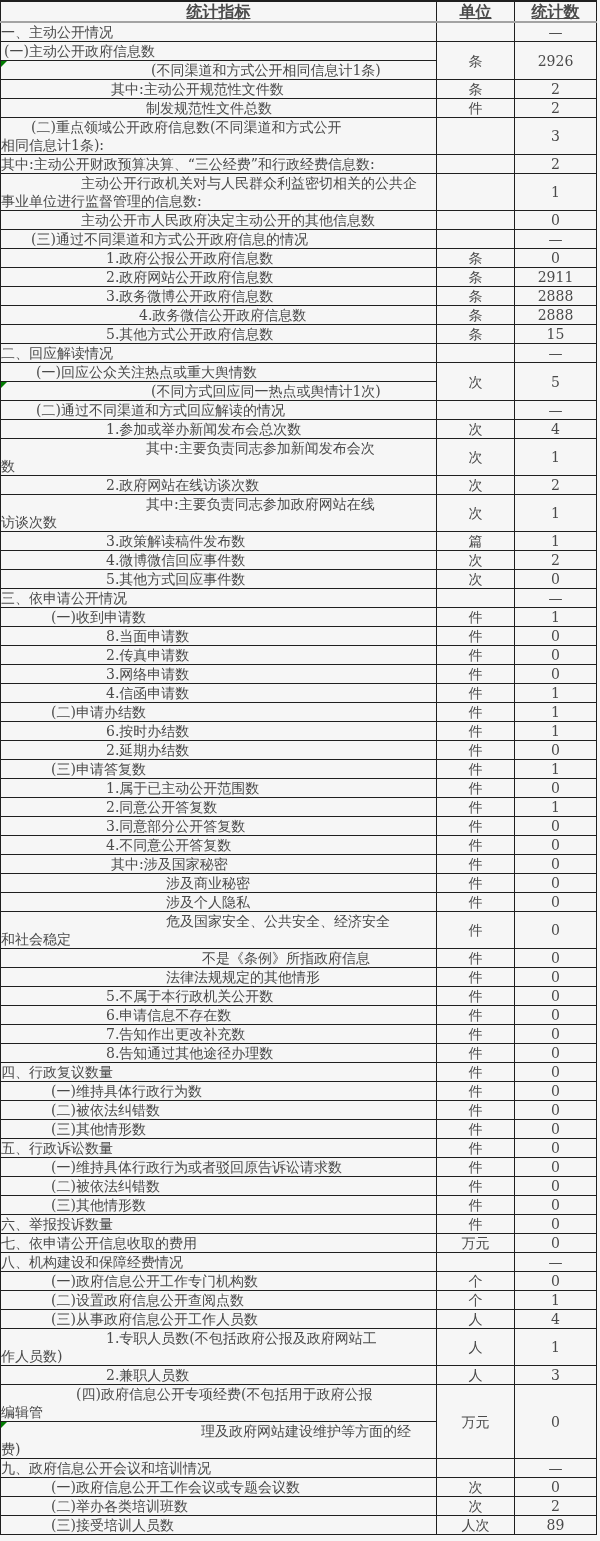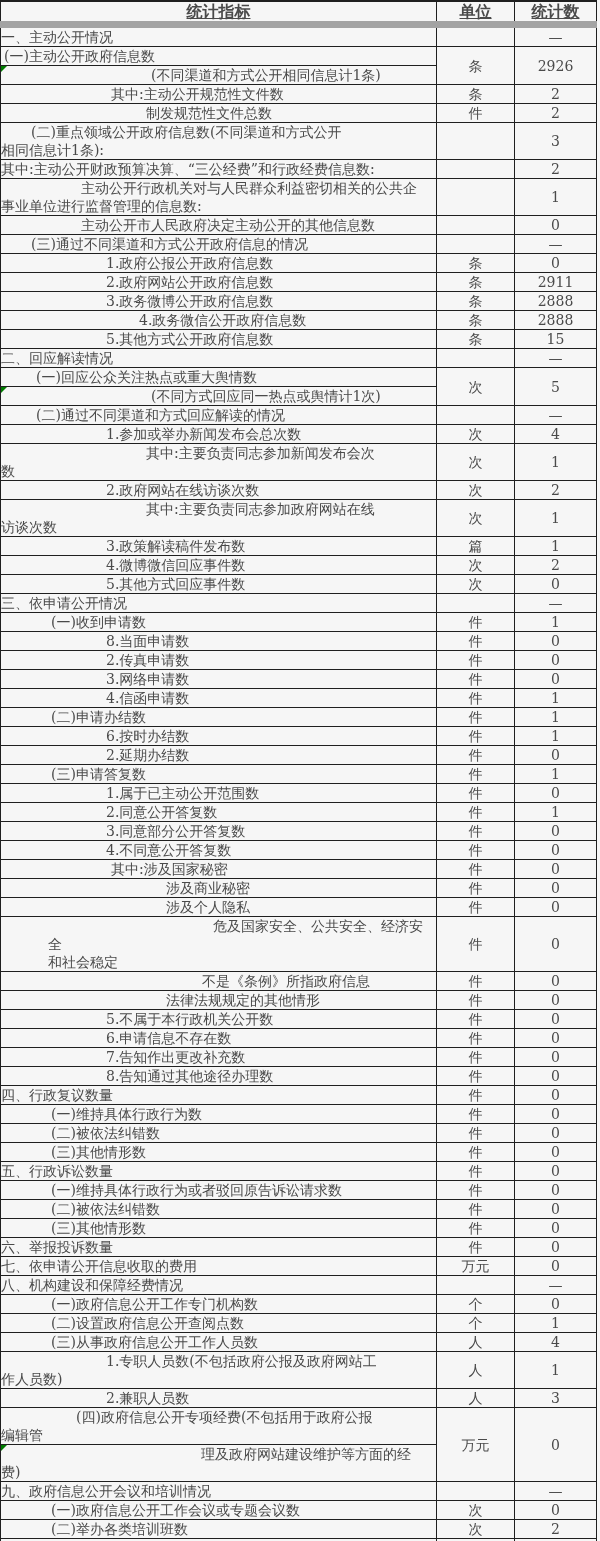--- a/index.html
+++ b/index.html
@@ -21,21 +21,21 @@
     color: #4a4a4a;
     border-top: 2px solid #1f1f1f;
   }
   table.stats th, table.stats td {
     border: 1px solid #1f1f1f;
     padding: 0;
     overflow: hidden;
     vertical-align: middle;
   }
   table.stats thead th {
-    border-bottom: 7px solid #a3a3a3;
+    border-bottom: 2px solid #a3a3a3;
     font-size: 16px;
     font-weight: bold;
     text-decoration: underline;
     line-height: 19px;
     height: 19px;
     text-align: center;
     white-space: nowrap;
   }
   table.stats td {
     font-size: 14px;
@@ -288,21 +288,21 @@
           <td class="label" style="text-indent: 165px;"><span>涉及商业秘密</span></td>
           <td class="unit">件</td>
           <td class="value">0</td>
         </tr>
         <tr>
           <td class="label" style="text-indent: 165px;"><span>涉及个人隐私</span></td>
           <td class="unit">件</td>
           <td class="value">0</td>
         </tr>
         <tr>
-          <td class="label" style="text-indent: 165px; padding-left: 47px;"><span>危及国家安全、公共安全、经济安全
+          <td class="label" style="text-indent: 165px;"><span>危及国家安全、公共安全、经济安全
 和社会稳定</span></td>
           <td class="unit">件</td>
           <td class="value">0</td>
         </tr>
         <tr>
           <td class="label" style="text-indent: 165px; padding-left: 36px;"><span>不是《条例》所指政府信息</span></td>
           <td class="unit">件</td>
           <td class="value">0</td>
         </tr>
         <tr>

